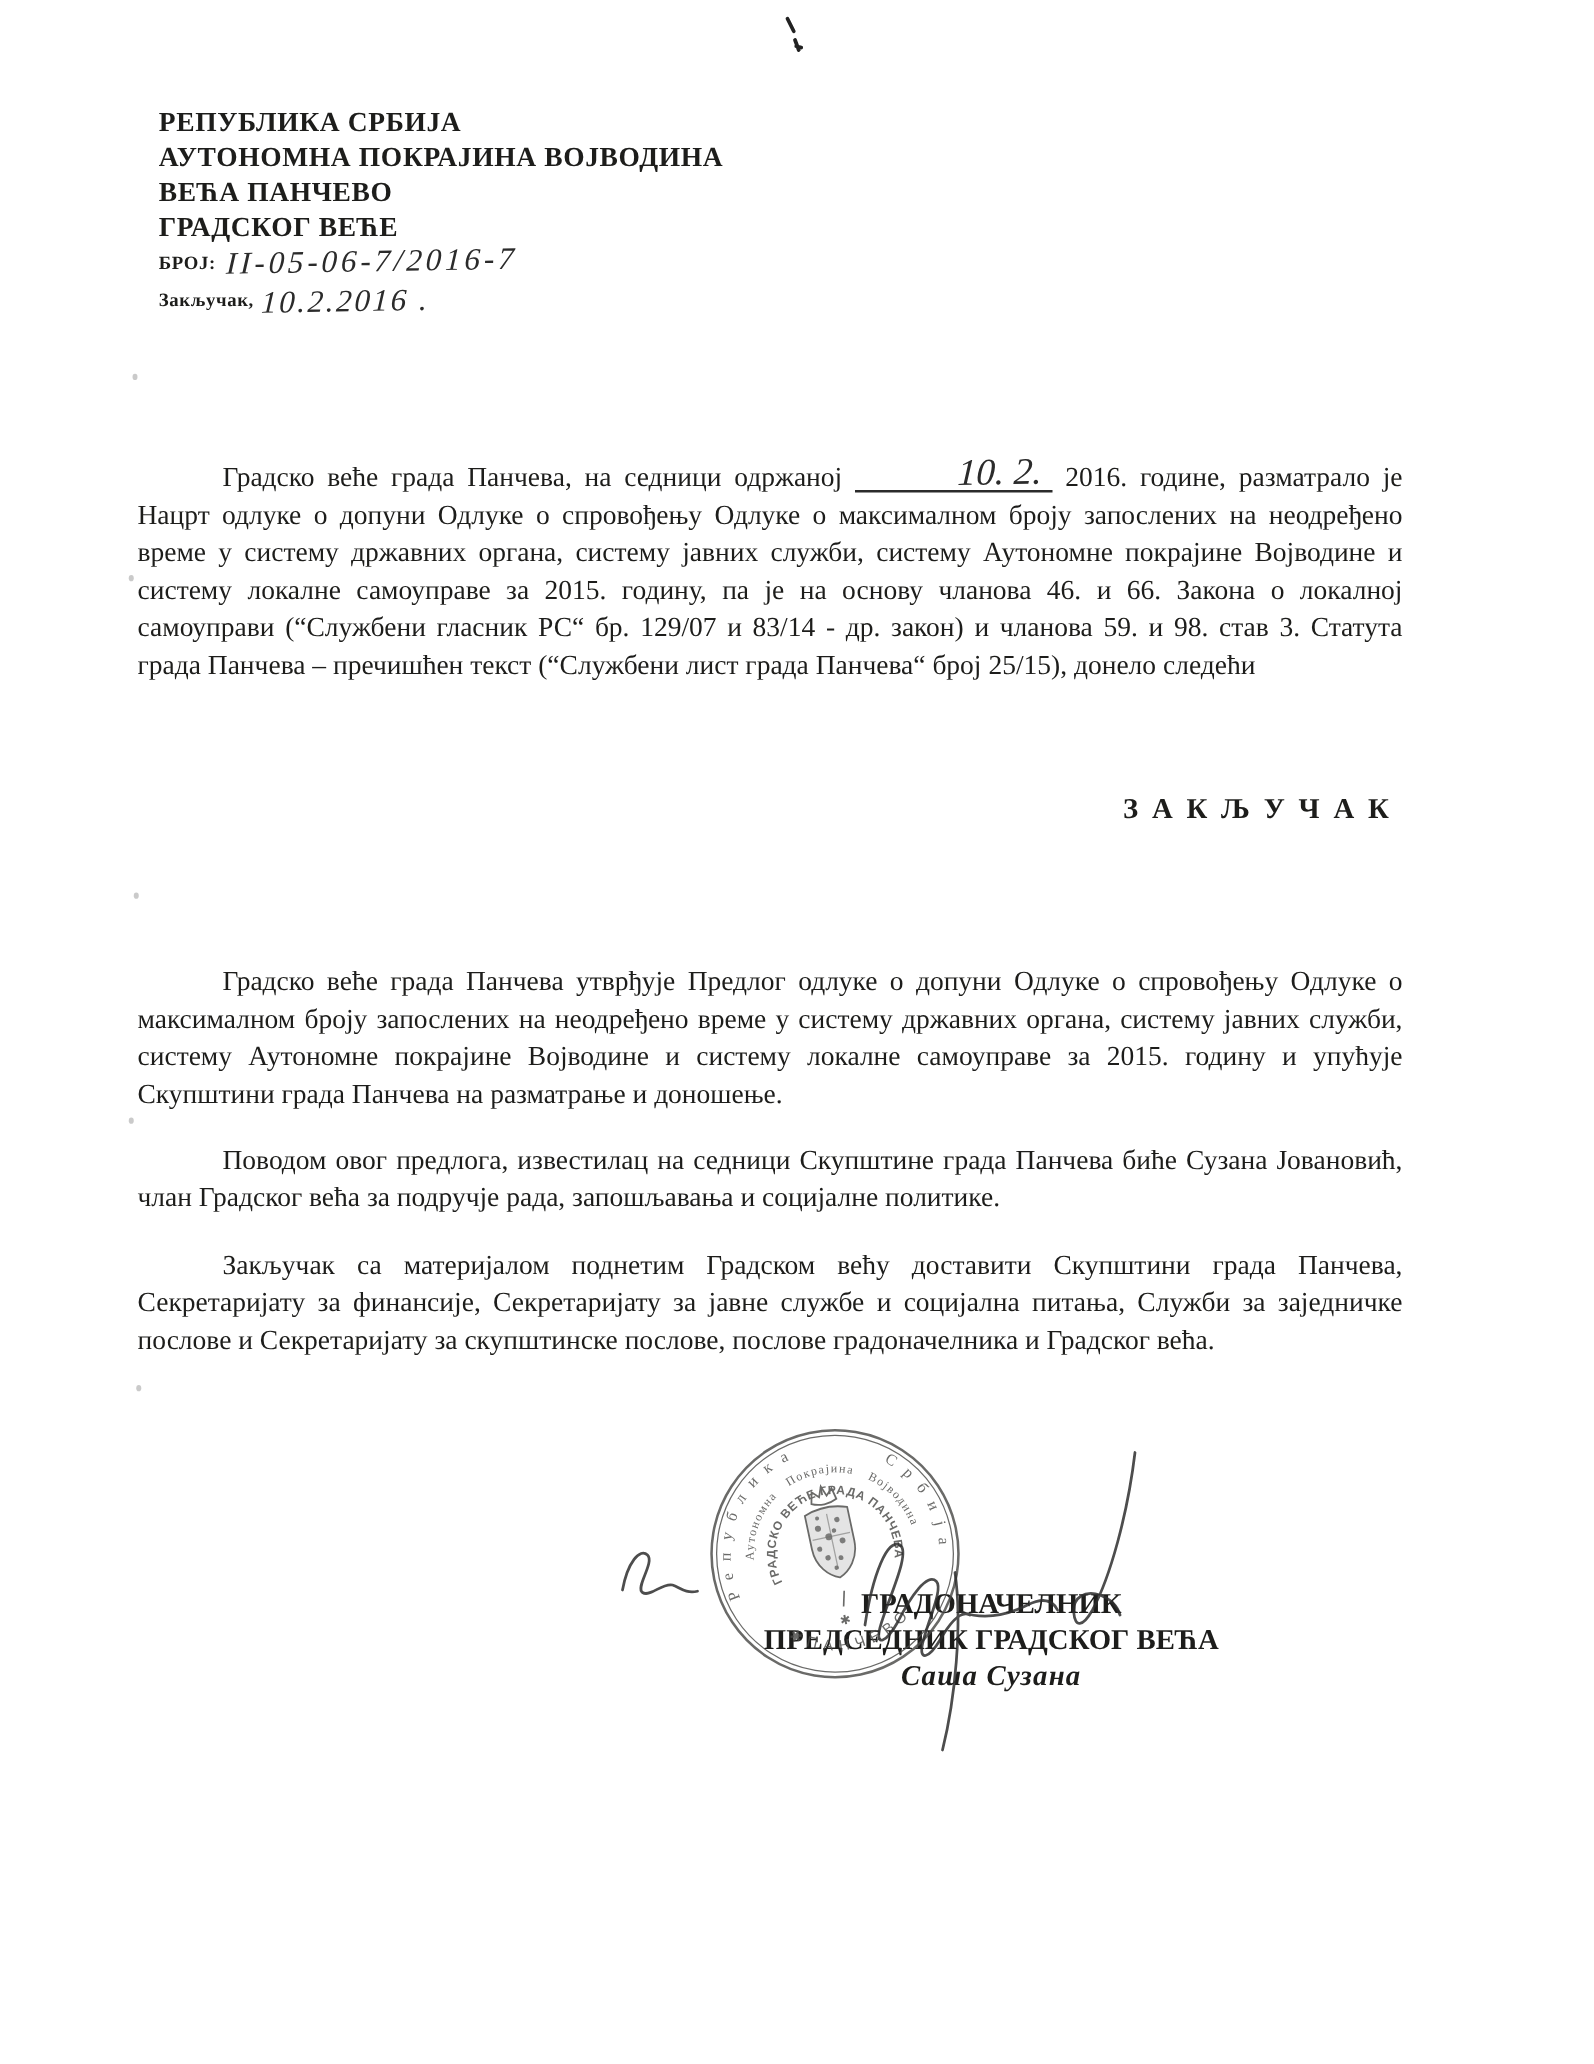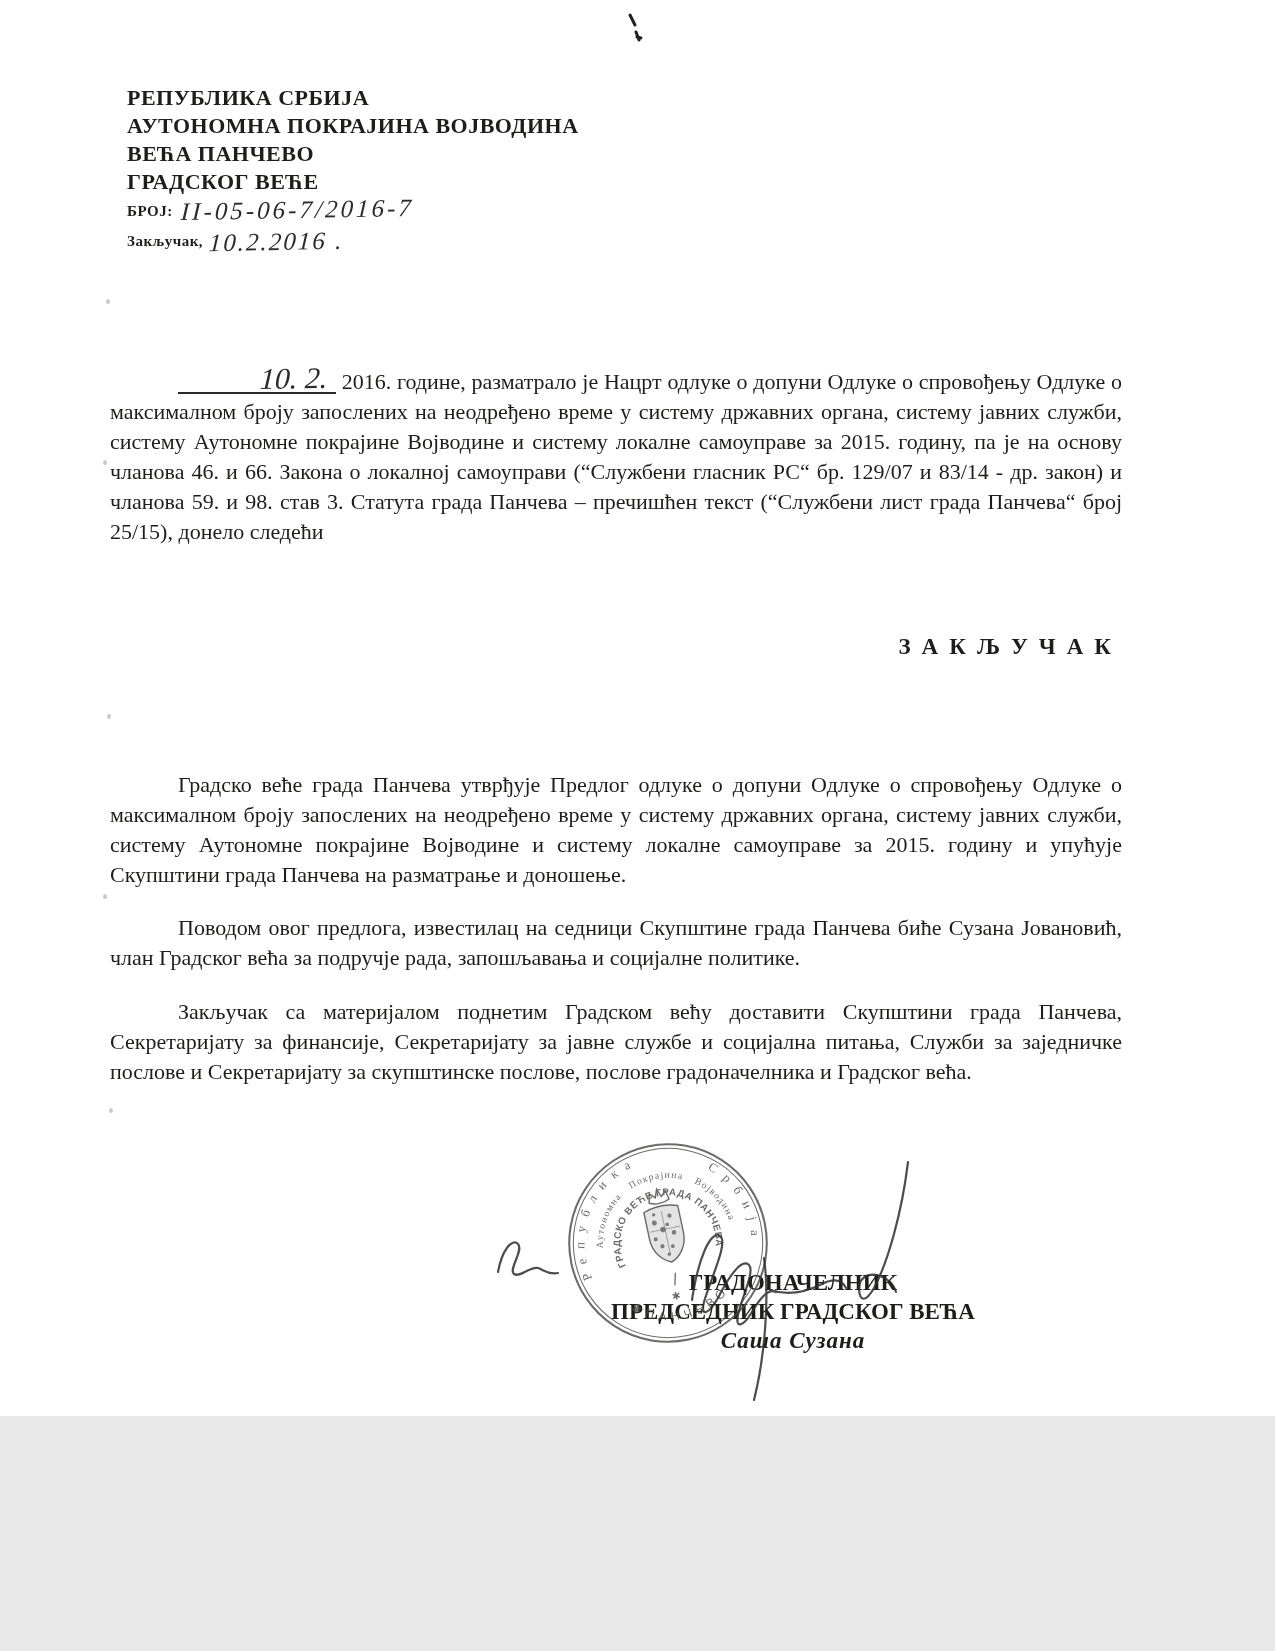--- a/index.html
+++ b/index.html
@@ -1,18 +1,18 @@
 <!DOCTYPE html>
 <html><head>
 <meta charset="utf-8">
 <style>
   html,body{margin:0;padding:0;background:#e8e8e8;}
   .page{
     position:relative;
-    width:1275px;height:1416px;
+    width:1275px;height:1651px;
     background:#ffffff;
     overflow:hidden;
     font-family:"Liberation Serif", serif;
     color:#1d1d1b;
   }
   
   .letterhead{
     position:absolute;left:127px;top:84px;
     font-size:22px;font-weight:bold;line-height:28px;
     letter-spacing:.5px;white-space:nowrap;
@@ -89,21 +89,21 @@
     <div>ВЕЋА ПАНЧЕВО</div>
     <div>ГРАДСКОГ ВЕЋЕ</div>
   </div>
   <div class="broj-row">
     <span class="doc-label">БРОЈ:</span><span class="hand hand-number">II-05-06-7/2016-7</span>
   </div>
   <div class="place-row">
     <span class="doc-label">Закључак,</span><span class="hand hand-date">10.2.2016 .</span>
   </div>
 
-  <p class="bodytext indent p1">
+  <p class="bodytext indent p1"><span>Градско веће града Панчева, на седници одржаној</span>
     <span class="datefill"><span class="hand">10. 2.</span></span>
     <span>2016. године, разматрало је Нацрт одлуке о допуни Одлуке о спровођењу Одлуке о максималном броју запослених на неодређено време у систему државних органа, систему јавних служби, систему Аутономне покрајине Војводине и систему локалне самоуправе за 2015. годину, па је на основу чланова 46. и 66. Закона о локалној самоуправи (“Службени гласник РС“ бр. 129/07 и 83/14 - др. закон) и чланова  59. и 98. став 3. Статута града Панчева – пречишћен текст (“Службени лист града Панчева“ број 25/15), донело следећи</span></p>
 
   <div class="heading">ЗАКЉУЧАК</div>
 
   <p class="bodytext indent p2">Градско веће града Панчева утврђује Предлог одлуке о допуни Одлуке о спровођењу Одлуке о максималном броју запослених на неодређено време у систему државних органа, систему јавних служби, систему Аутономне покрајине Војводине и систему локалне самоуправе за 2015. годину и упућује Скупштини града Панчева на разматрање и доношење.</p>
   <p class="bodytext indent p4">Закључак са материјалом поднетим Градском већу доставити Скупштини града Панчева, Секретаријату за финансије, Секретаријату за јавне службе и социјална питања, Служби за заједничке послове и Секретаријату за скупштинске послове, послове градоначелника и Градског већа.</p>
   <p class="bodytext indent p3">Поводом овог предлога, известилац на седници Скупштине града Панчева биће Сузана Јовановић, члан Градског већа за подручје рада, запошљавања и социјалне политике.</p>
 
   <div class="sigblock">

